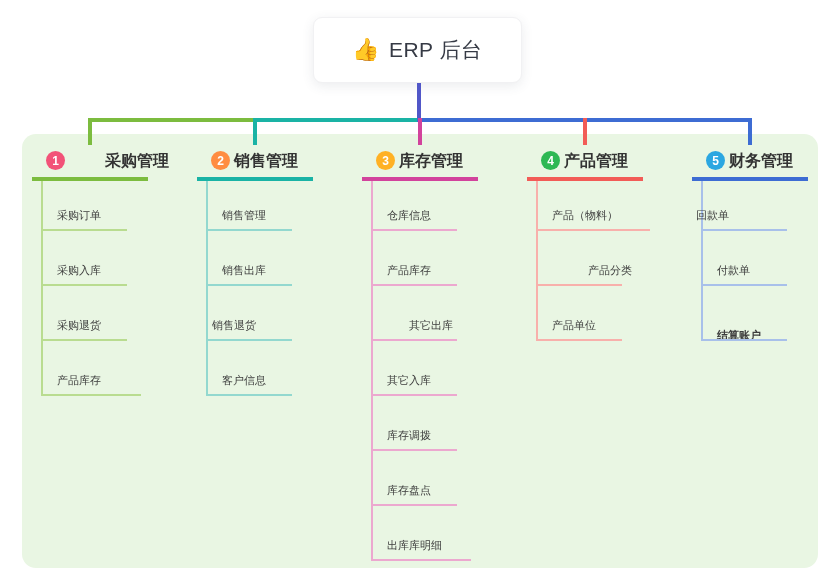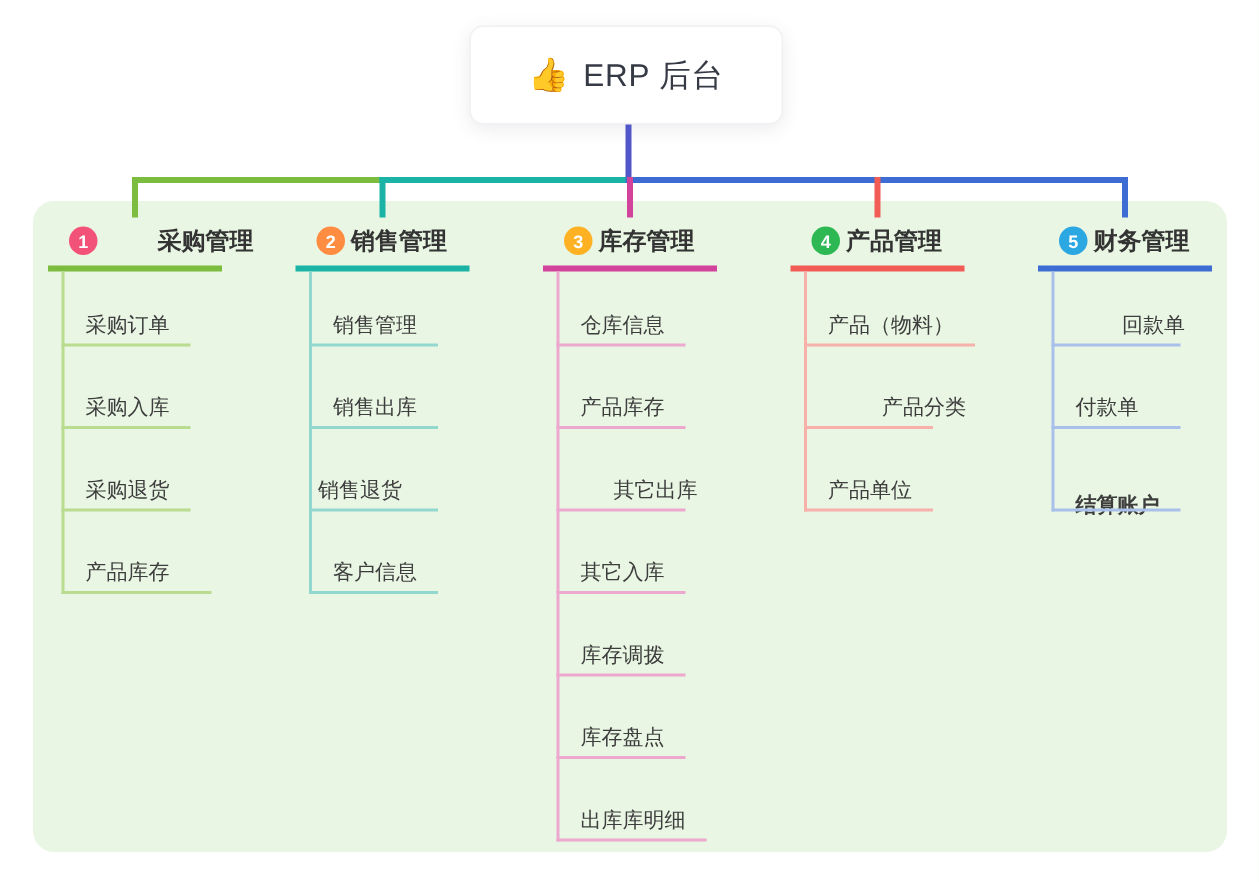--- a/index.html
+++ b/index.html
@@ -30,21 +30,21 @@
   .num-circle{
     position:absolute;width:19px;height:19px;border-radius:50%;
     color:#ffffff;font-size:12px;font-weight:bold;
     display:flex;align-items:center;justify-content:center;line-height:1;
   }
   .branch-label{
     position:absolute;height:22px;font-size:16px;font-weight:600;color:#333333;
     white-space:nowrap;cursor:pointer;
   }
   .child-label{
-    position:absolute;height:20px;font-size:14px;font-weight:400;color:#3d3d3d;
+    position:absolute;height:20px;font-size:11px;font-weight:400;color:#3d3d3d;
     white-space:nowrap;cursor:pointer;
   }
 </style>
 </head>
 <body>
 
 <div id="stage">
 
   <div class="root-node">
     <span class="root-emoji">👍</span>
@@ -123,21 +123,21 @@
         <div class="child-label" style="left: 552px; top: 263px; margin-left: 36px;">产品分类</div>
         <div class="line" style="left: 535.5px; top: 284px; width: 86px; height: 2px; background: rgb(248, 176, 171);"></div>
         <div class="child-label" style="left: 552px; top: 318px;">产品单位</div>
         <div class="line" style="left: 535.5px; top: 339px; width: 86px; height: 2px; background: rgb(248, 176, 171);"></div>
       </div>
       <div style="position: absolute; left: 0px; top: 0px;">
         <div class="num-circle" style="left: 706px; top: 151px; background: rgb(43, 167, 225);">5</div>
         <div class="branch-label" style="left: 729px; top: 151px;">财务管理</div>
         <div class="line" style="left: 692px; top: 177px; width: 116px; height: 3.5px; background: rgb(61, 108, 211);"></div>
         <div class="line" style="left: 700.5px; top: 180.5px; width: 2px; height: 160.5px; background: rgb(168, 192, 234);"></div>
-        <div class="child-label" style="left: 748px; top: 208px;">回款单</div>
+        <div class="child-label" style="left: 696px; top: 208px;">回款单</div>
         <div class="line" style="left: 700.5px; top: 229px; width: 86px; height: 2px; background: rgb(168, 192, 234);"></div>
         <div class="child-label" style="left: 717px; top: 263px;">付款单</div>
         <div class="line" style="left: 700.5px; top: 284px; width: 86px; height: 2px; background: rgb(168, 192, 234);"></div>
         <div class="child-label" style="left: 717px; top: 328px; font-weight: bold;">结算账户</div>
         <div class="line" style="left: 700.5px; top: 339px; width: 86px; height: 2px; background: rgb(168, 192, 234);"></div>
       </div>
     </div>
 </div>
 
 </body></html>

